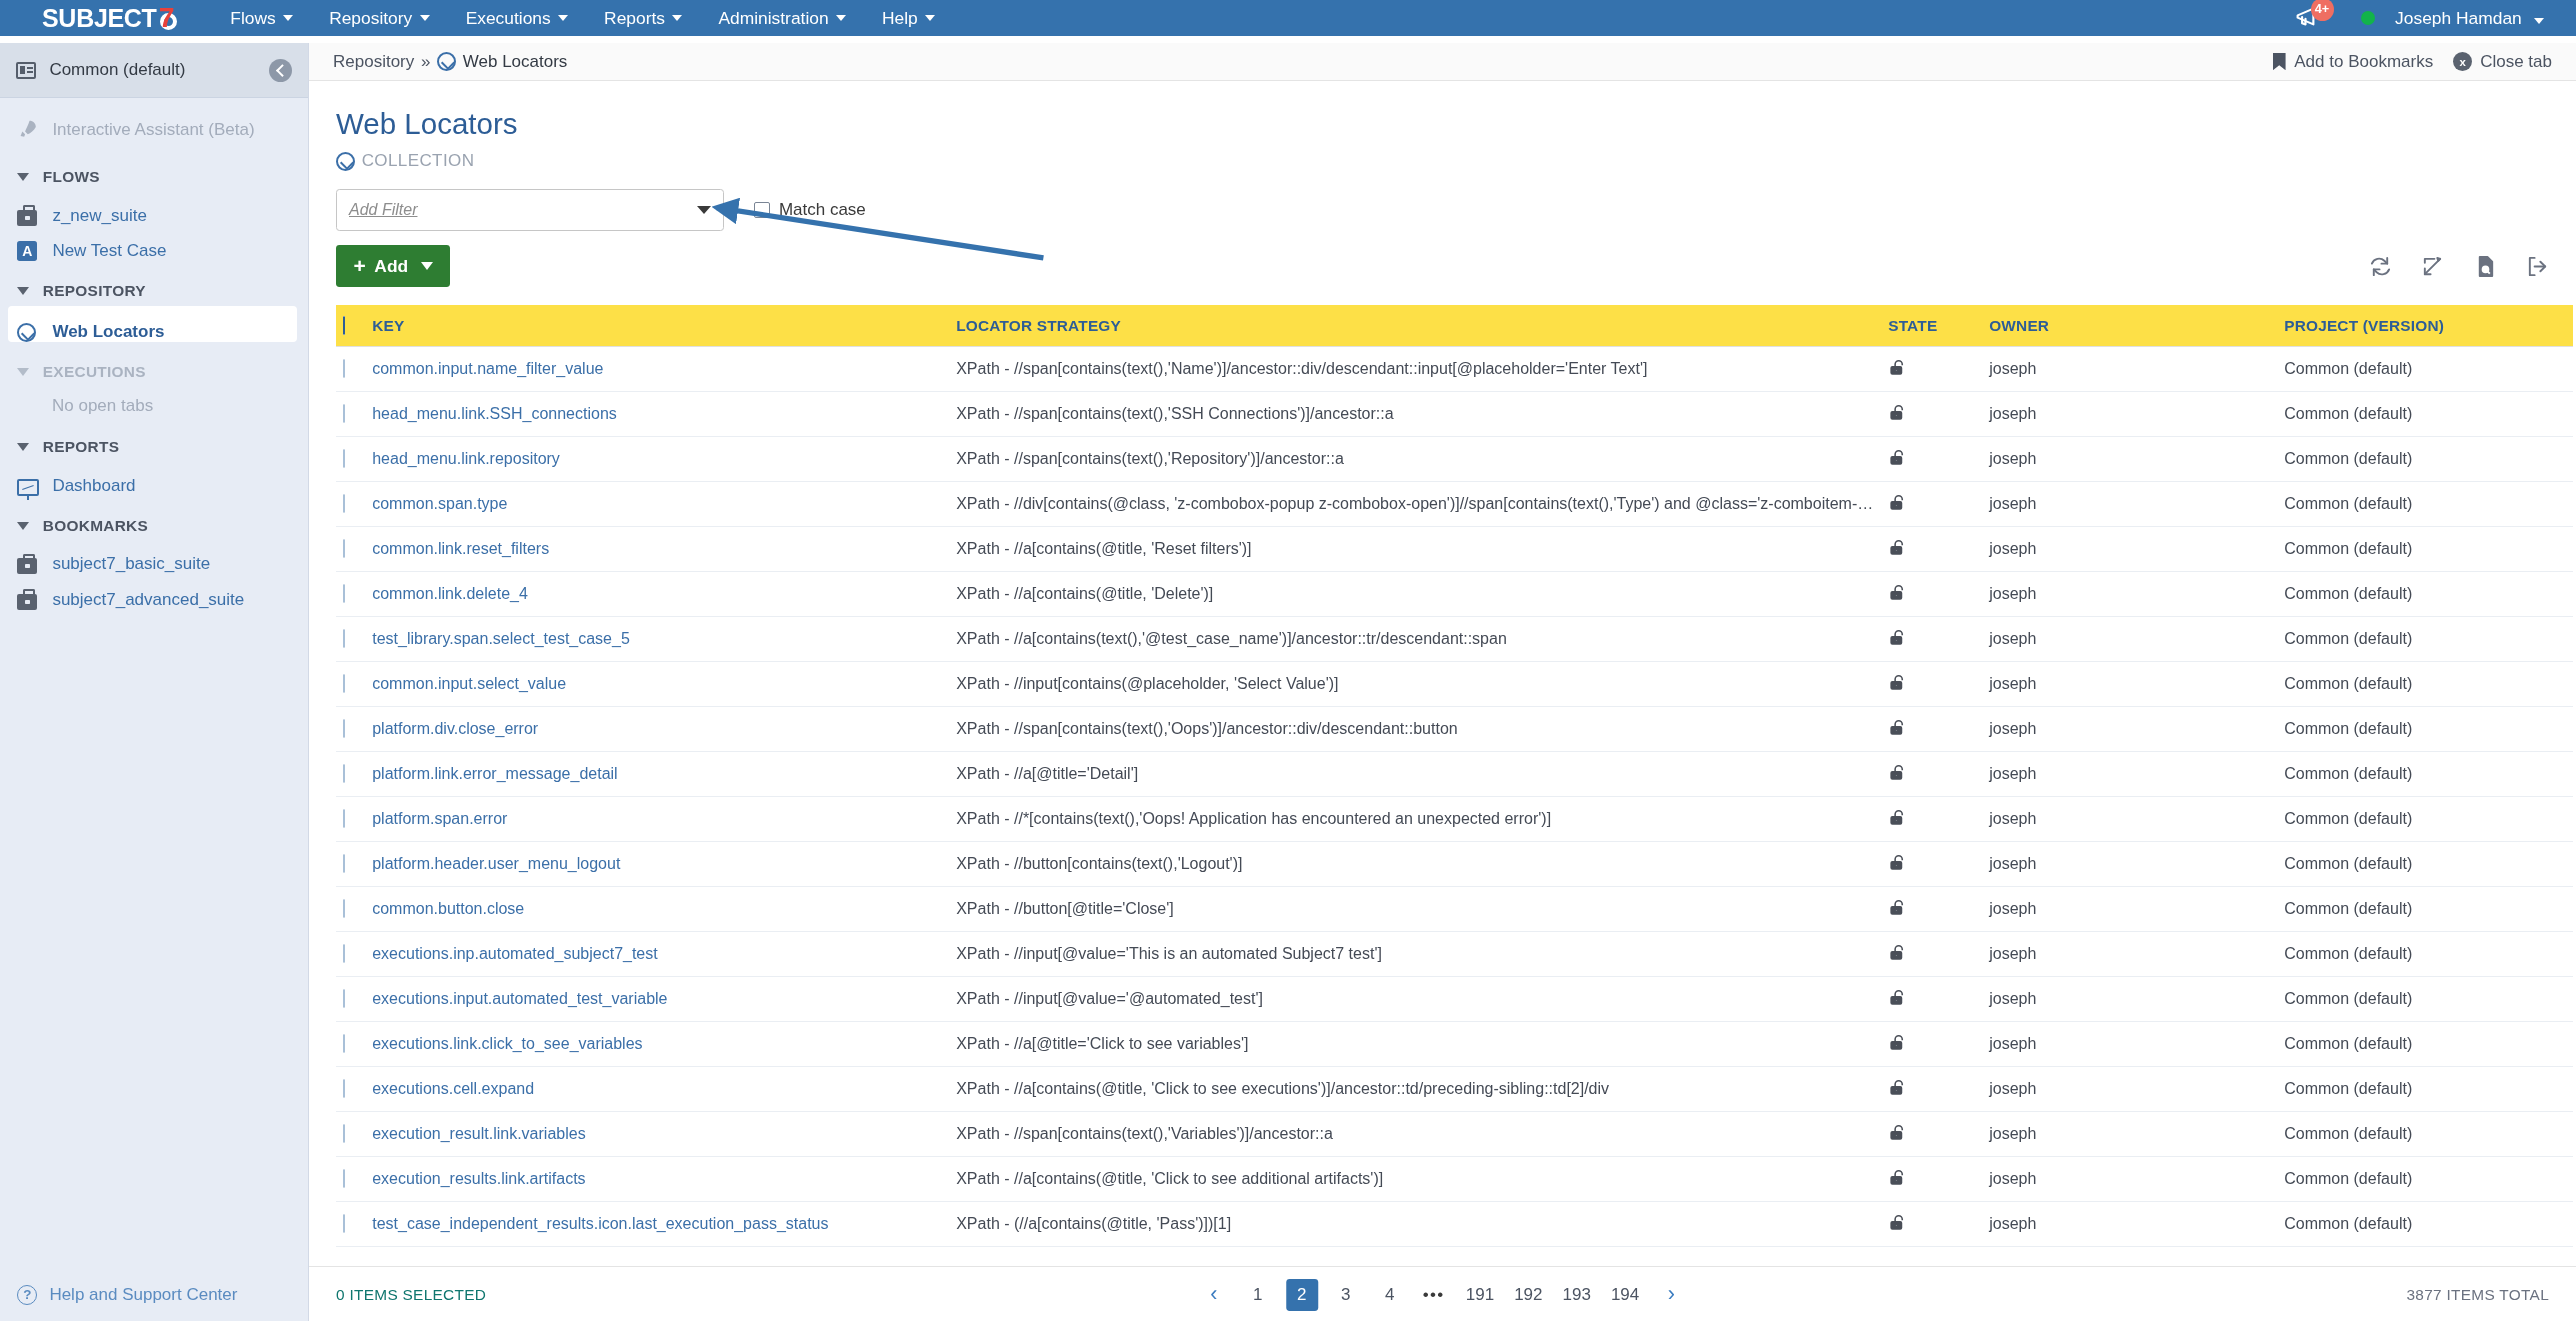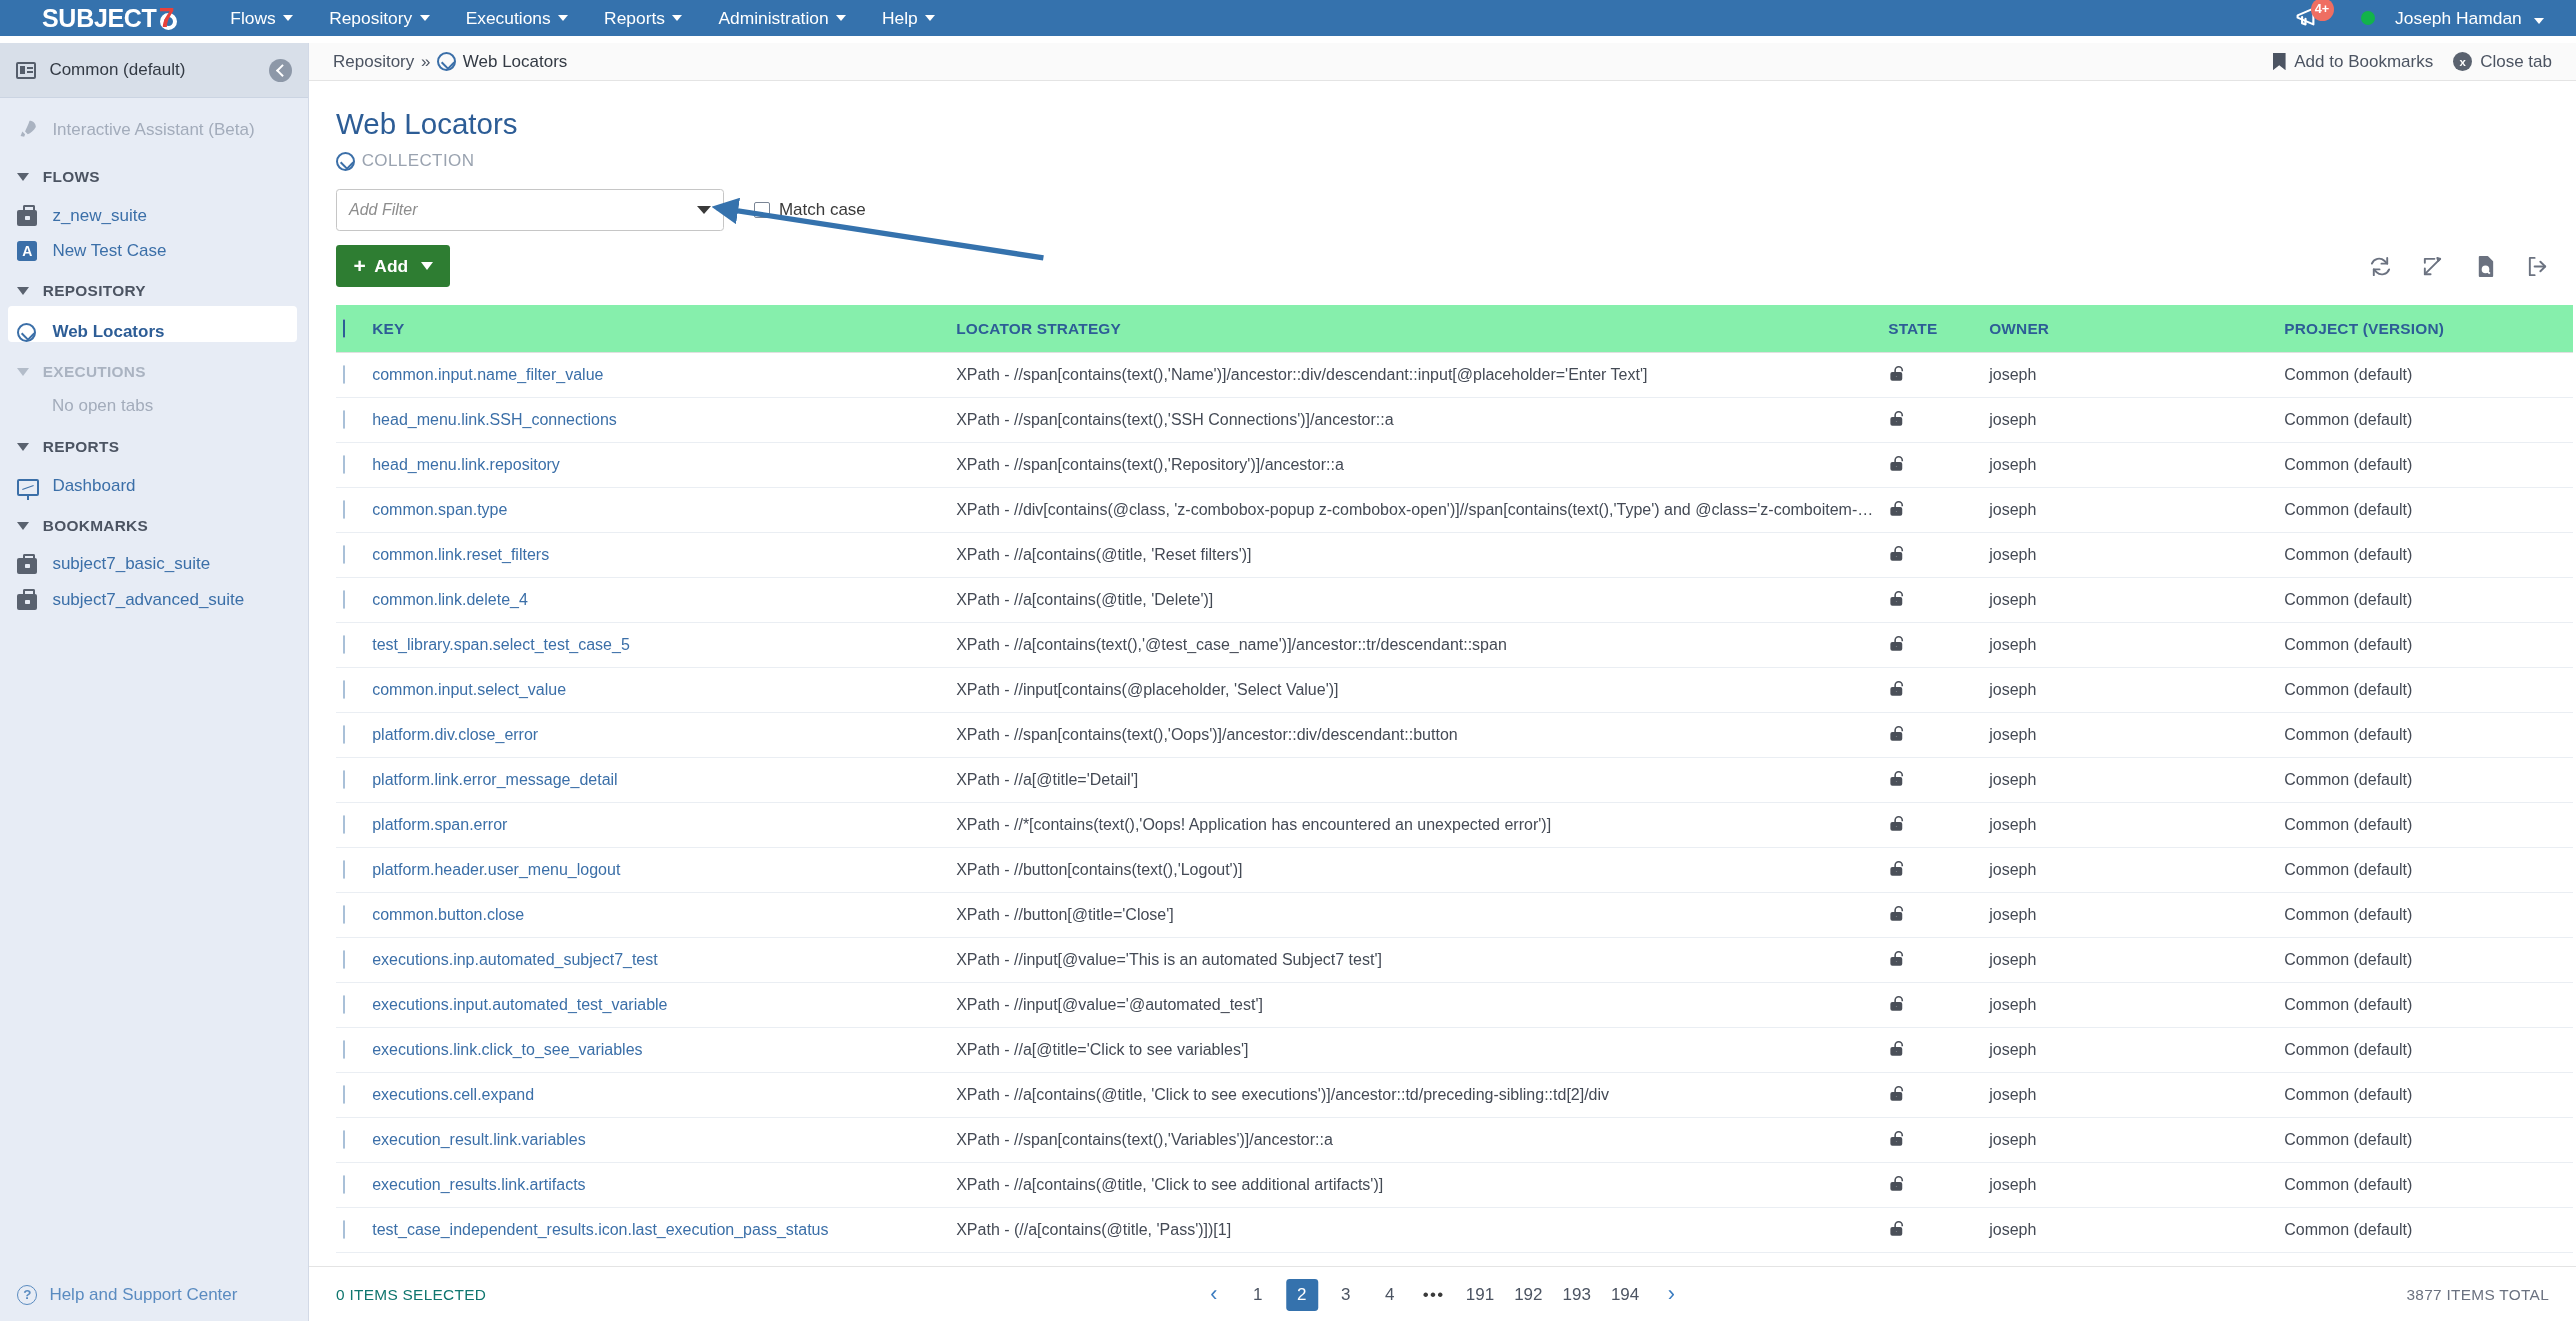--- a/index.html
+++ b/index.html
@@ -219,21 +219,21 @@
     display: flex; align-items: center; margin-top: 10.7px;
     font-size: 17px; color: #9aa3b0; letter-spacing: 0.4px;
   }
 
   .filter-row { display: flex; align-items: center; padding: 17.4px 27px 0 27px; }
   .filter-select {
     width: 388px; height: 42px; border: 0.7px solid #c6c6c6; border-radius: 3.4px;
     background: #fff; display: flex; align-items: center;
     padding: 0 12px; cursor: pointer; position: relative;
   }
-  .filter-placeholder { font-size: 16px; color: #8d8d8d; font-style: italic; }
+  .filter-placeholder { font-size: 16px; color: #8d8d8d; font-style: italic; text-decoration: underline; }
   .select-caret {
     position: absolute; right: 12px;
     border-left: 7.4px solid transparent; border-right: 7.4px solid transparent;
     border-top: 8.7px solid #3a3a3a;
   }
   .match-case { display: flex; align-items: center; margin-left: 29.5px; cursor: pointer; }
   .cb {
     width: 16px; height: 16px; border: 1.3px solid #7a8595; border-radius: 2px;
     background: #fff; flex: none;
   }
@@ -262,21 +262,21 @@
   
   .annot-arrow {
     position: absolute; left: 0; top: 0; width: 2267px; height: 1279px;
     pointer-events: none; z-index: 25;
   }
 
   
   .tbl-wrap { padding: 17.4px 27px 0 27px; }
   table.grid { width: 100%; border-collapse: collapse; table-layout: fixed; }
   table.grid thead th {
-    background: #86efac; text-align: left; height: 48px;
+    background: #fde047; text-align: left; height: 42px;
     font-size: 15.4px; color: #2d5d96; font-weight: 700; letter-spacing: 0.2px;
     padding: 0 6.7px; border-bottom: 0.7px solid #e0e0e0;
   }
   table.grid tbody td {
     height: 45px; font-size: 16px; color: #444a55;
     padding: 0 6.7px; border-bottom: 0.7px solid #eaeef3;
     overflow: hidden; white-space: nowrap; text-overflow: ellipsis;
   }
   .col-cb    { width: 29.5px; }
   .col-key   { width: 584px; }

